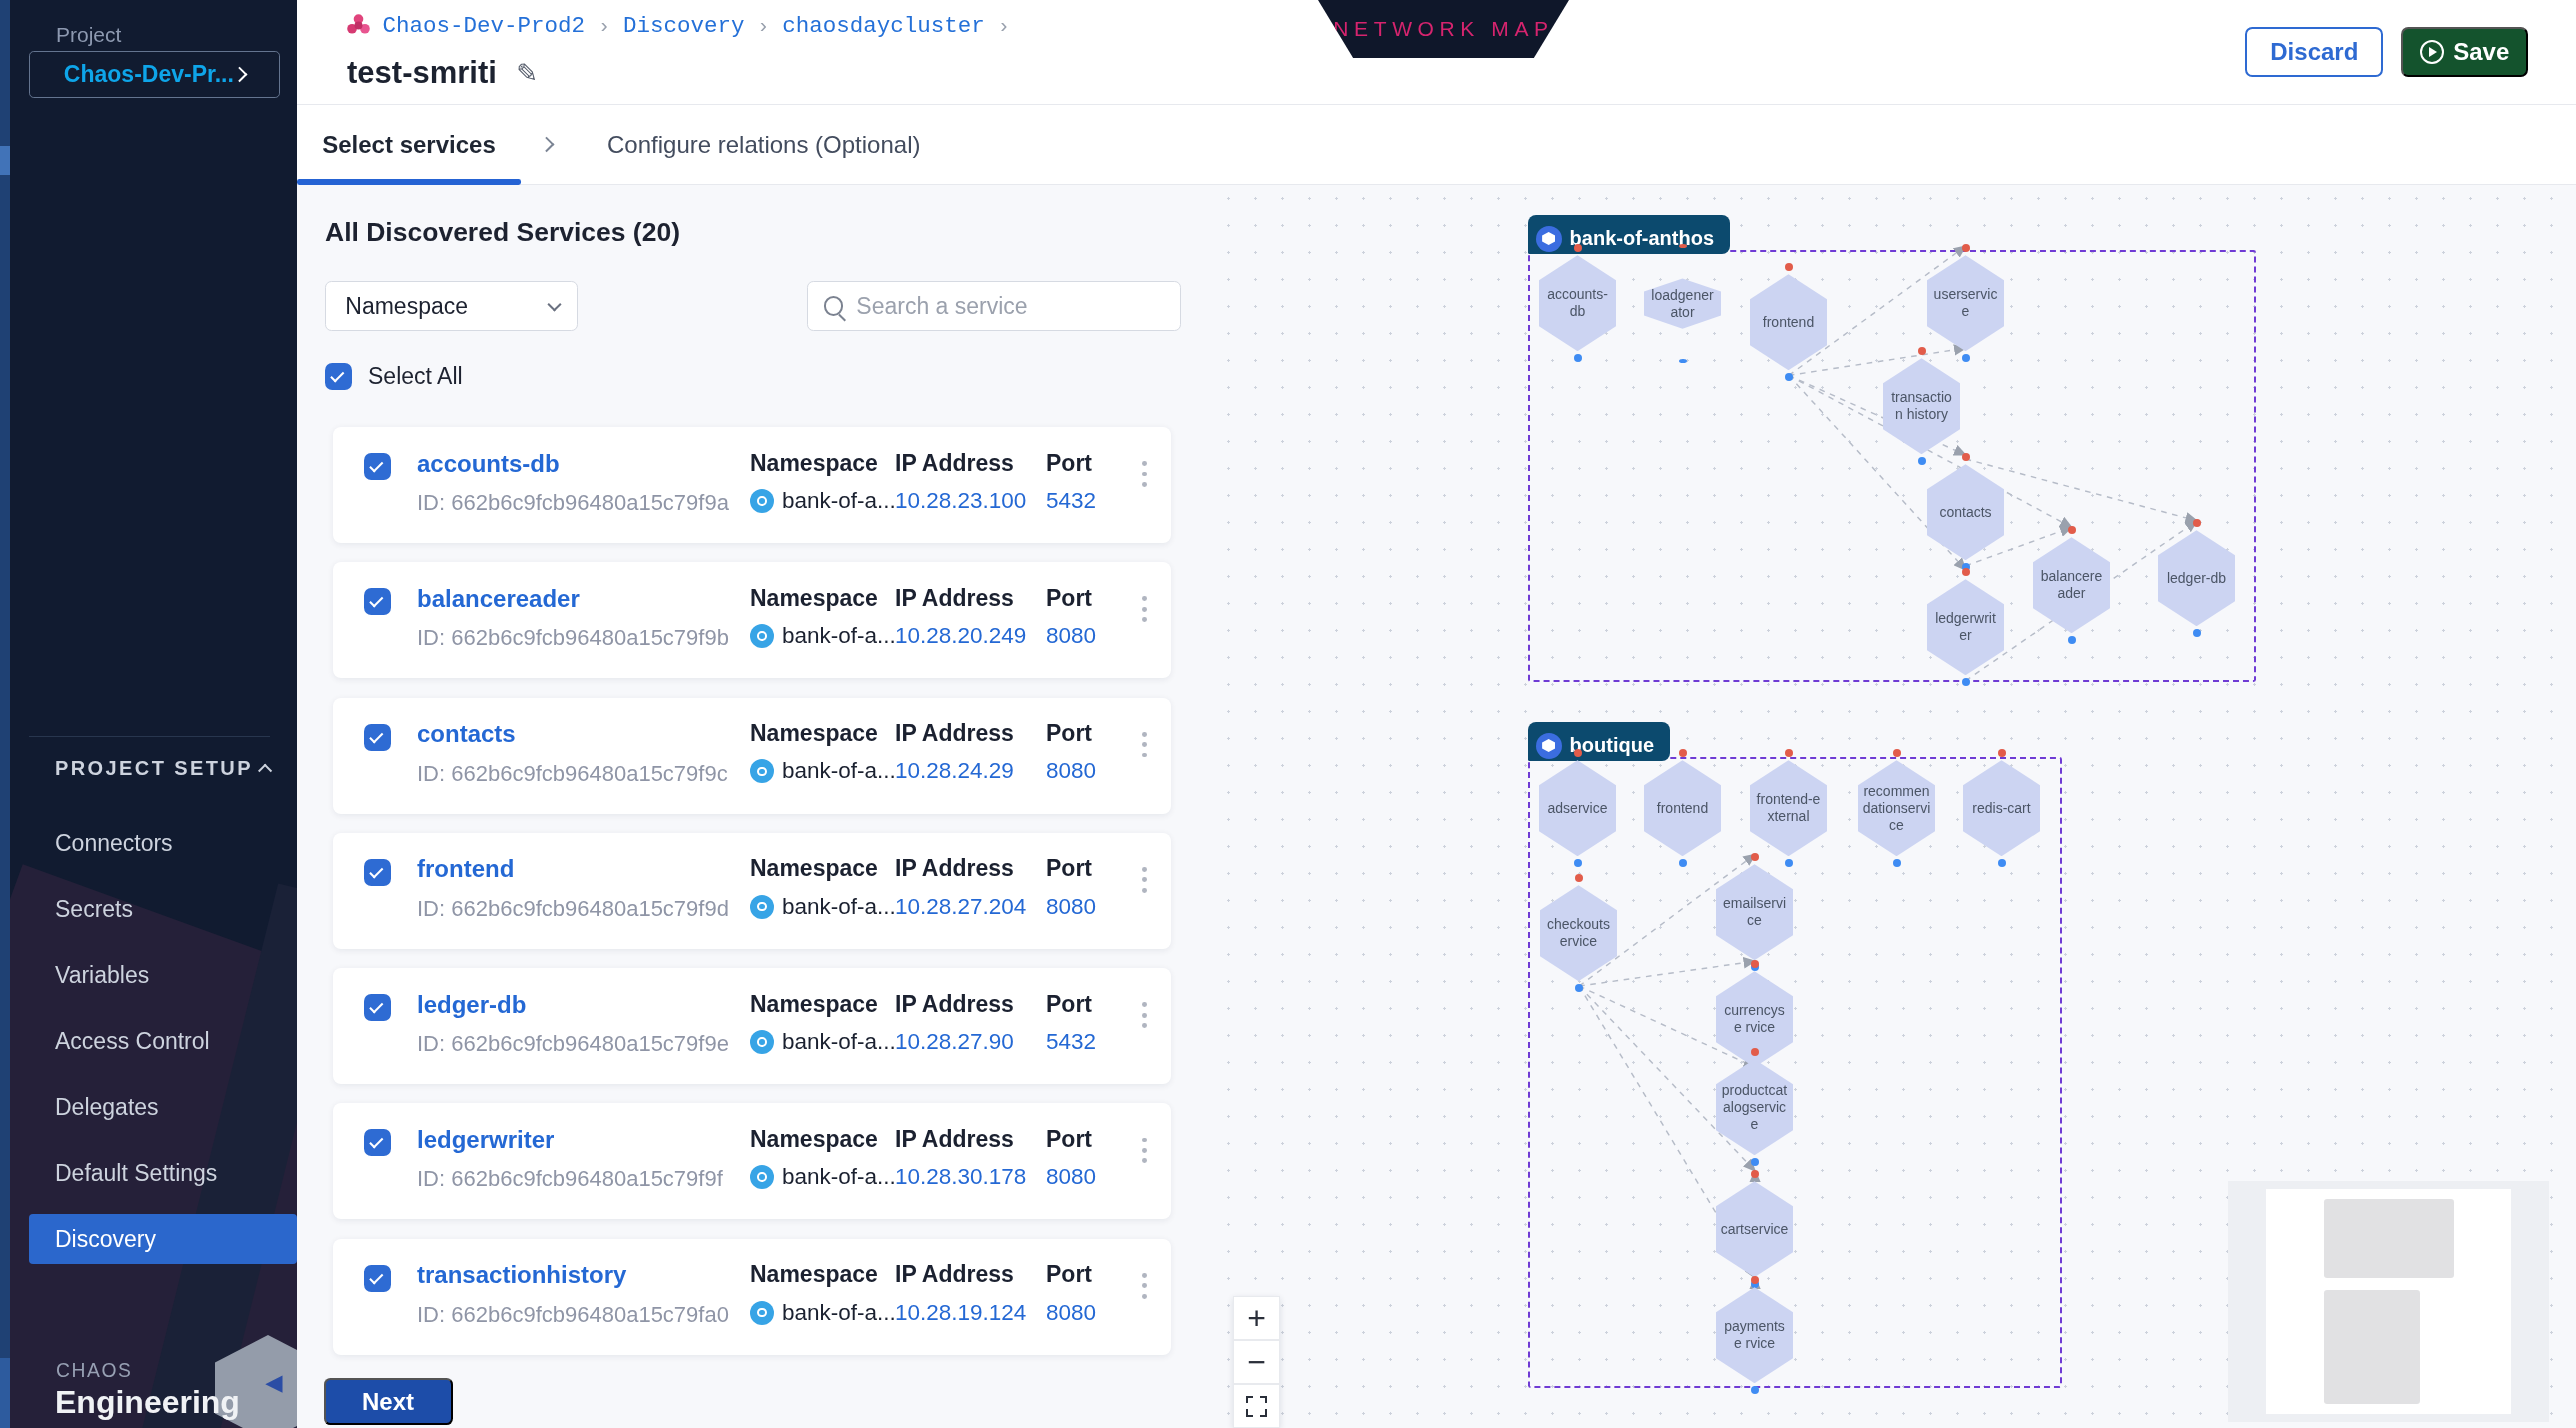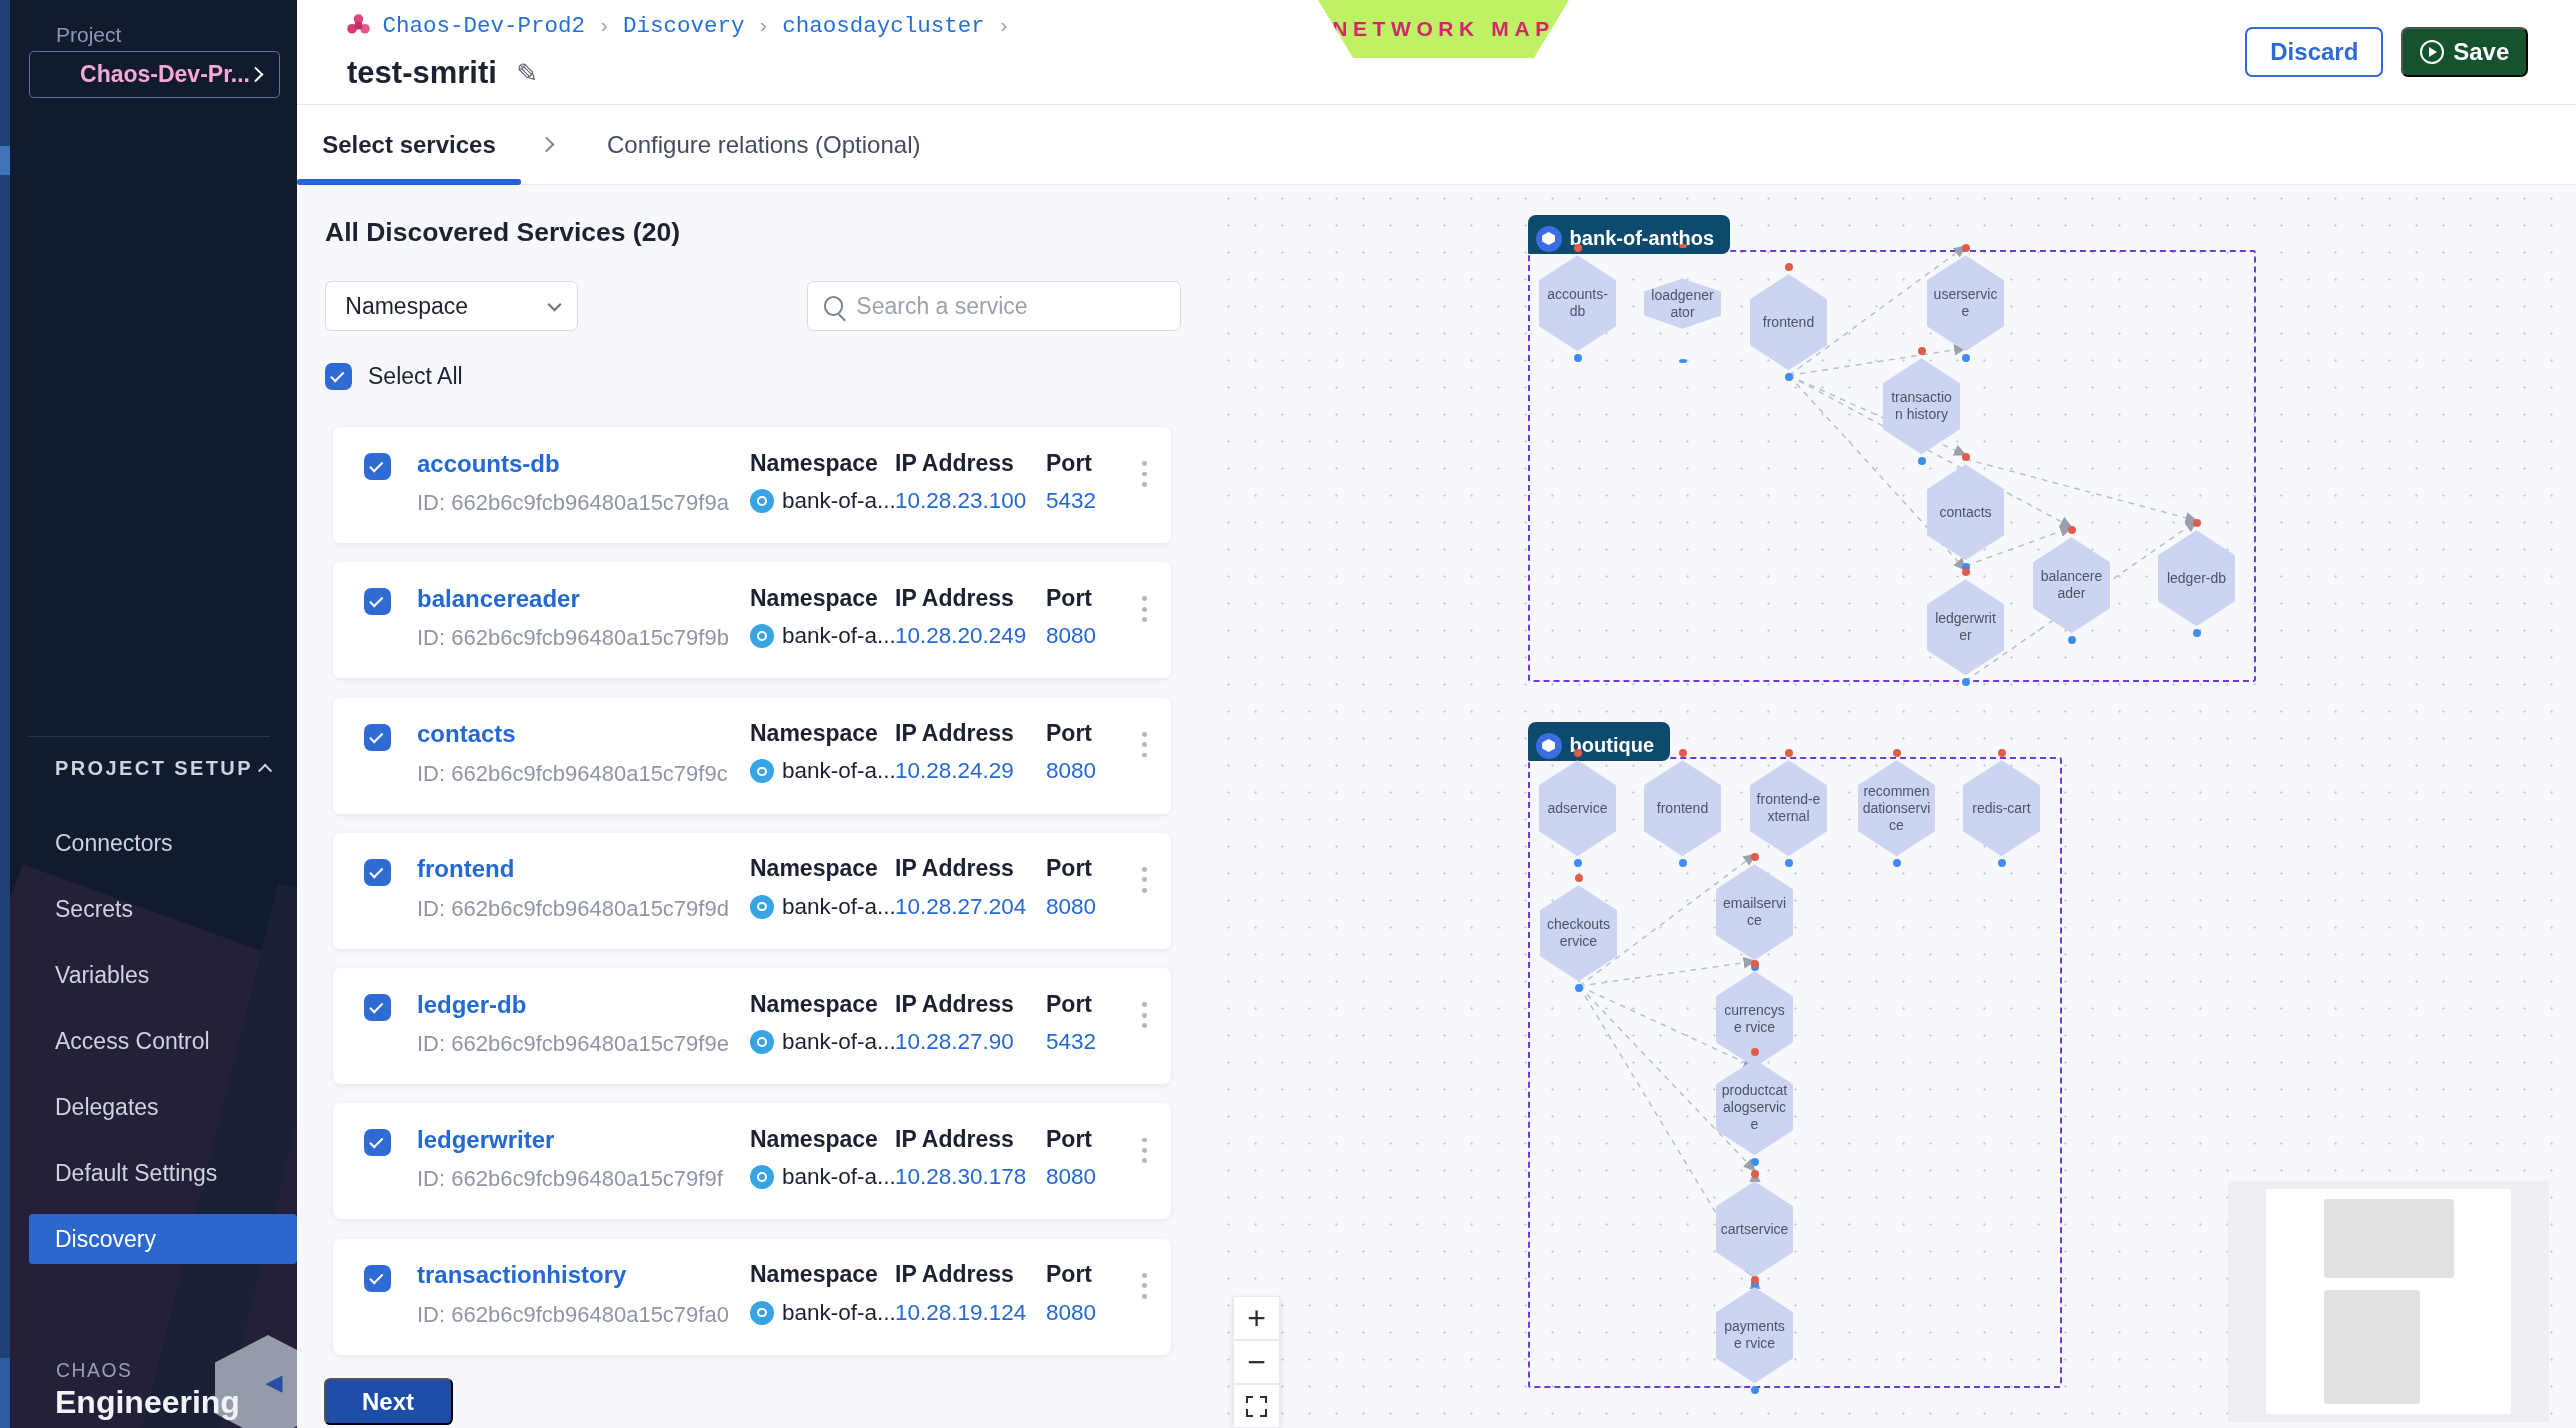--- a/index.html
+++ b/index.html
@@ -11,21 +11,21 @@
   .rail { position:absolute; left:0; top:0; width:10.4px; height:1428px; background:#1f4174; }
   .rail .notch { position:absolute; left:0; top:146px; width:10.4px; height:29px; background:#4173b8; }
   .rail .notch2 { position:absolute; left:0; top:1358px; width:10.4px; height:70px; background:#2d5b9e; }
   .deco1 { position:absolute; left:-104px; top:924px; width:466px; height:659px; background:#252039; transform:rotate(20deg); }
   .deco2 { position:absolute; left:207px; top:884px; width:76px; height:579px; background:#1a2137; transform:rotate(14deg); }
   .deco-hex { position:absolute; right:-24px; bottom:-13px; width:106px; height:106px; background:#949caa;
               clip-path:polygon(50% 0%,100% 26%,100% 74%,50% 100%,0% 74%,0% 26%); }
   .collapse-arrow { position:absolute; right:14.5px; bottom:32px; color:#2b4da5; font-size:22.5px; z-index:3; }
   .project-label { position:absolute; left:56px; top:22.5px; font-size:21px; color:#8d99b0; }
   .project-select { position:absolute; left:29px; top:51px; width:251px; height:47px; border:1.6px solid #64748f; border-radius:4.8px;
-                    display:flex; align-items:center; justify-content:flex-end; padding:0 17.7px; color:#f9a8d4; font-size:23px; font-weight:700; cursor:pointer; }
+                    display:flex; align-items:center; justify-content:center; padding:0 17.7px; color:#0ea5e9; font-size:23px; font-weight:700; cursor:pointer; }
   .chev-right { width:11.3px; height:11.3px; border-top:2.8px solid #fff; border-right:2.8px solid #fff; transform:rotate(45deg); }
   .navlist { position:absolute; left:0; width:297px; }
   #nav-main { top:117px; }
   #nav-setup { top:810px; }
   .nav-item { height:66px; display:flex; align-items:center; padding-left:55px; color:#cdd3de; font-size:23px; cursor:pointer; position:relative; z-index:2; }
   .nav-item.active { background:#2b67cc; color:#fff; height:50px; margin:8px 0 8px 29px; padding-left:26px; border-radius:4px; }
   .side-divider { position:absolute; left:29px; top:736px; width:241px; height:0.8px; background:#28364e; }
   .setup-header { position:absolute; left:55px; top:757px; width:217px; display:flex; align-items:center; justify-content:space-between;
                   color:#cdd3de; font-size:20px; font-weight:600; letter-spacing:2.4px; cursor:pointer; z-index:2; }
   .chev-up { width:9.6px; height:9.6px; border-top:2.4px solid #cdd3de; border-left:2.4px solid #cdd3de; transform:rotate(45deg) translateY(2.4px); }
@@ -36,23 +36,23 @@
   .main { position:absolute; left:297px; top:0; width:2279px; height:1428px; }
 
   
   .page-header { position:absolute; left:0; top:0; width:2279px; height:105px; background:#fff; border-bottom:0.8px solid #e7e9ee; z-index:10; }
   .breadcrumb { position:absolute; left:47px; top:11.3px; display:flex; align-items:center; gap:9.6px; font-size:22.5px;font-family:Liberation Mono, monospace; }
   .crumb { color:#2470d8; cursor:pointer; }
   .crumb-sep { color:#98a0ad; font-size:21px; }
   .title-row { position:absolute; left:50px; top:55px; display:flex; align-items:center; gap:19.3px; }
   .page-title { font-size:31px; font-weight:600; color:#1c2230; }
   .edit-icon { font-size:26px; color:#565d6b; cursor:pointer; }
-  .ribbon { position:absolute; left:1021px; top:0; width:251px; height:58px; background:#bef264;
+  .ribbon { position:absolute; left:1021px; top:0; width:251px; height:58px; background:#0f172a;
             clip-path:polygon(0 0,100% 0,86% 100%,14% 100%); display:flex; align-items:center; justify-content:center;
-            color:#d6246e; font-size:21px; font-weight:700; letter-spacing:5.6px; }
+            color:#d6246e; font-size:21px; font-weight:400; letter-spacing:5.6px; }
   .header-actions { position:absolute; right:48px; top:26.5px; display:flex; gap:17.7px; }
   .btn-discard { width:138px; height:50px; border:2.4px solid #2e6ad2; border-radius:7.2px; background:#fff; color:#2e6ad2;
                  font-size:24px; font-weight:700; display:flex; align-items:center; justify-content:center; cursor:pointer; }
   .btn-save { width:127px; height:50px; border-radius:7.2px; background:#14532d; color:#fff; font-size:24px; font-weight:700;
               display:flex; align-items:center; justify-content:center; gap:9.6px; cursor:pointer; }
   .save-ic { width:24px; height:24px; border:2px solid #fff; border-radius:50%; display:flex; align-items:center; justify-content:center; }
   .save-ic i { display:block; width:0; height:0; border-left:8.8px solid #fff; border-top:5.6px solid transparent; border-bottom:5.6px solid transparent; margin-left:2.4px; }
 
   
   .tabbar { position:absolute; left:0; top:105px; width:2279px; height:80px; background:#fff; border-bottom:0.8px solid #e7e9ee; z-index:9; }

